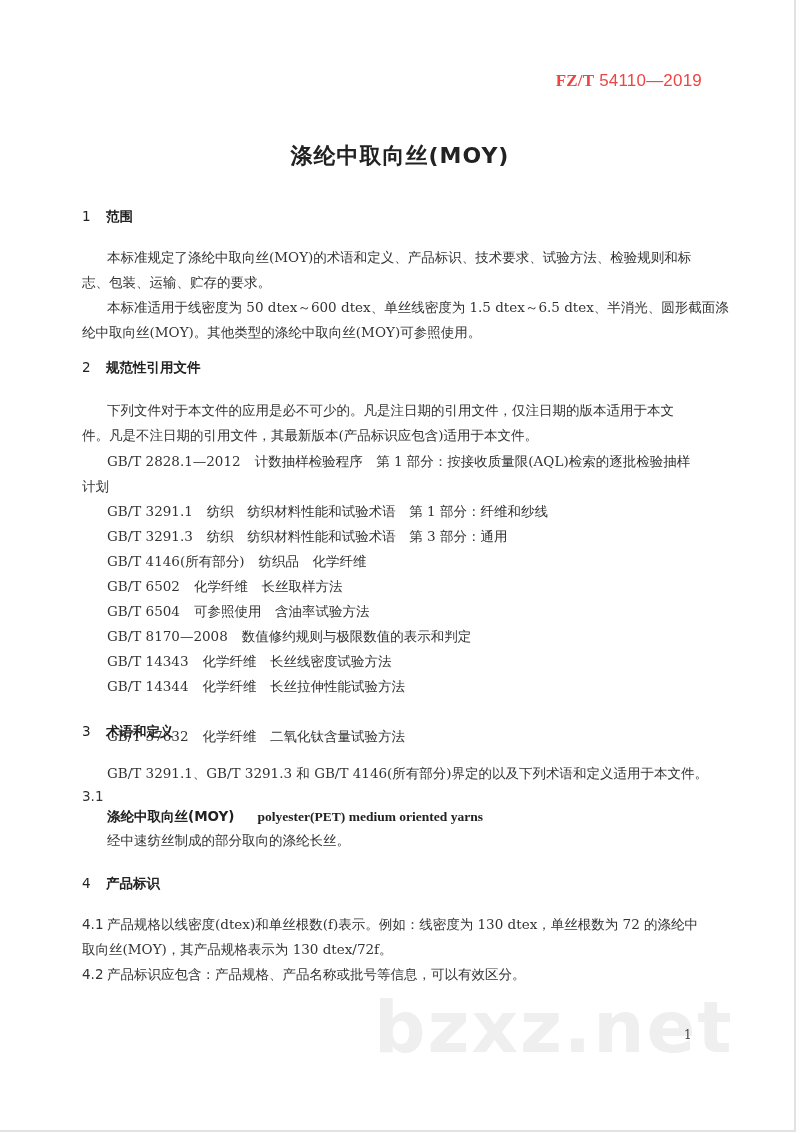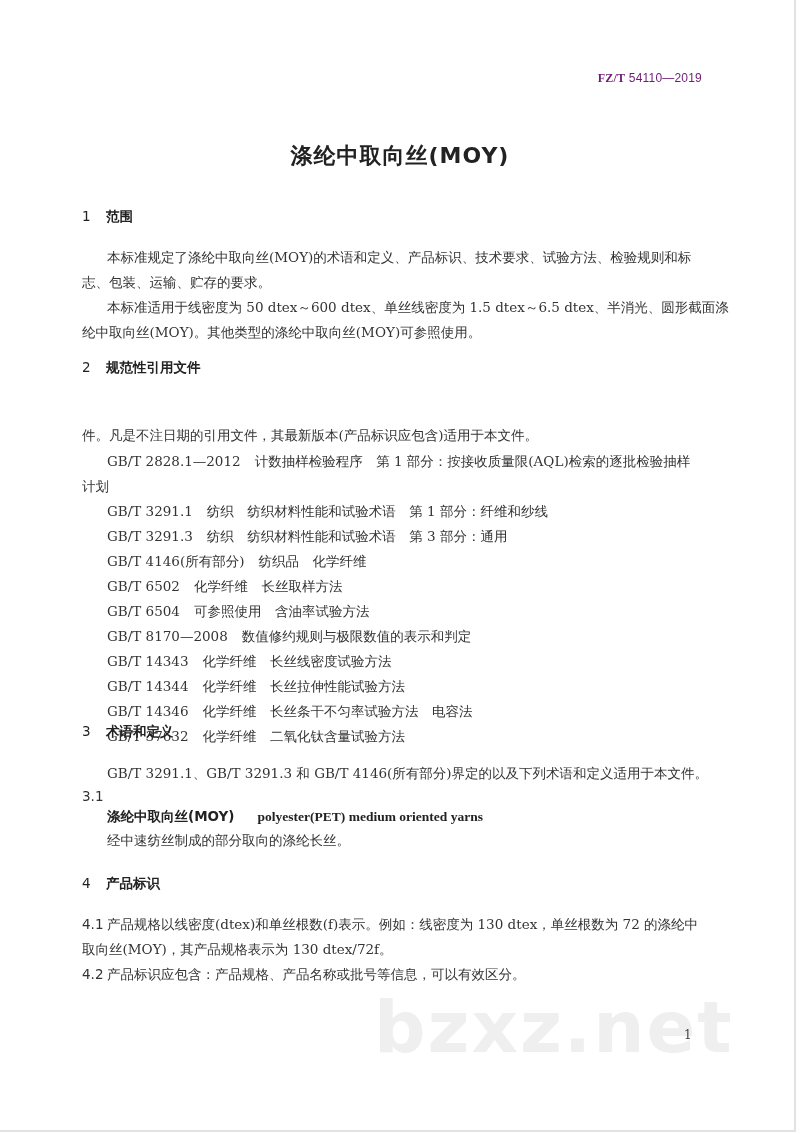--- a/index.html
+++ b/index.html
@@ -6,21 +6,21 @@
   body {
     width: 800px; height: 1134px; background: #ffffff; position: relative; overflow: hidden;
     font-family: "DejaVu Serif", "Liberation Serif", serif; color: #2a2a2a;
   }
   .page {
     position: absolute; left: 0; top: 0; width: 794px; height: 1130px;
     background: #ffffff; border-right: 2px solid #e2e2e2; border-bottom: 2px solid #e2e2e2;
   }
   .abs { position: absolute; white-space: nowrap; }
   .std-no {
-    right: 92px; top: 71px; font-size: 12px; font-family: "Liberation Sans", sans-serif; color: #701a75;
+    right: 92px; top: 71px; font-size: 17px; font-family: "Liberation Sans", sans-serif; color: #ef4444;
     letter-spacing: 0.2px;
   }
   .std-no b { font-family: "Liberation Serif", serif; font-weight: bold; }
   .title {
     left: 0; width: 800px; text-align: center; top: 141px; font-size: 22px; font-weight: bold;
     font-family: "DejaVu Sans", sans-serif; color: #222; letter-spacing: 1px;
   }
   .h {
     left: 82px; font-size: 13.5px; font-weight: bold; font-family: "DejaVu Sans", sans-serif; color: #222;
   }
@@ -48,33 +48,33 @@
 
   <div class="abs title">涤纶中取向丝(MOY)</div>
 
   <div class="abs h" style="top:208px"><span class="num">1</span><span>范围</span></div>
   <div class="abs p ind" style="top:245px">本标准规定了涤纶中取向丝(MOY)的术语和定义、产品标识、技术要求、试验方法、检验规则和标</div>
   <div class="abs p flush" style="top:270px">志、包装、运输、贮存的要求。</div>
   <div class="abs p ind" style="top:295px">本标准适用于线密度为 50 dtex～600 dtex、单丝线密度为 1.5 dtex～6.5 dtex、半消光、圆形截面涤</div>
   <div class="abs p flush" style="top:320px">纶中取向丝(MOY)。其他类型的涤纶中取向丝(MOY)可参照使用。</div>
 
   <div class="abs h" style="top:359px"><span class="num">2</span><span>规范性引用文件</span></div>
+  <div class="abs p ind" style="top:398px">下列文件对于本文件的应用是必不可少的。凡是注日期的引用文件，仅注日期的版本适用于本文</div>
   <div class="abs p flush" style="top:423px">件。凡是不注日期的引用文件，其最新版本(产品标识应包含)适用于本文件。</div>
 
   <div class="abs p ind ref" style="top:449px"><span class="code">GB/T 2828.1—2012</span><span class="gap"></span><span>计数抽样检验程序　第 1 部分：按接收质量限(AQL)检索的逐批检验抽样</span></div>
   <div class="abs p flush" style="top:474px">计划</div>
   <div class="abs p ind ref" style="top:499px"><span class="code">GB/T 3291.1</span><span class="gap"></span><span>纺织　纺织材料性能和试验术语　第 1 部分：纤维和纱线</span></div>
   <div class="abs p ind ref" style="top:524px"><span class="code">GB/T 3291.3</span><span class="gap"></span><span>纺织　纺织材料性能和试验术语　第 3 部分：通用</span></div>
   <div class="abs p ind ref" style="top:549px"><span class="code">GB/T 4146(所有部分)</span><span class="gap"></span><span>纺织品　化学纤维</span></div>
   <div class="abs p ind ref" style="top:574px"><span class="code">GB/T 6502</span><span class="gap"></span><span>化学纤维　长丝取样方法</span></div>
   <div class="abs p ind ref" style="top:599px"><span class="code">GB/T 6504</span><span class="gap"></span><span>可参照使用　含油率试验方法</span></div>
   <div class="abs p ind ref" style="top:624px"><span class="code">GB/T 8170—2008</span><span class="gap"></span><span>数值修约规则与极限数值的表示和判定</span></div>
   <div class="abs p ind ref" style="top:649px"><span class="code">GB/T 14343</span><span class="gap"></span><span>化学纤维　长丝线密度试验方法</span></div>
   <div class="abs p ind ref" style="top:674px"><span class="code">GB/T 14344</span><span class="gap"></span><span>化学纤维　长丝拉伸性能试验方法</span></div>
-  <div class="abs p ind ref" style="top:699px"><span class="code">GB/T 14346</span><span class="gap"></span><span>化学纤维　长丝条干不匀率试验方法　电容法</span></div>
   <div class="abs p ind ref" style="top:724px"><span class="code">GB/T 37632</span><span class="gap"></span><span>化学纤维　二氧化钛含量试验方法</span></div>
 
   <div class="abs h" style="top:723px"><span class="num">3</span><span>术语和定义</span></div>
   <div class="abs p ind" style="top:761px">GB/T 3291.1、GB/T 3291.3 和 GB/T 4146(所有部分)界定的以及下列术语和定义适用于本文件。</div>
   <div class="abs p flush" style="top:784px; font-family:'DejaVu Sans',sans-serif;text-align:right;">3.1</div>
   <div class="abs term" style="top:808px"><span>涤纶中取向丝(MOY)</span><span class="en">polyester(PET) medium oriented yarns</span></div>
   <div class="abs p ind" style="top:828px">经中速纺丝制成的部分取向的涤纶长丝。</div>
 
   <div class="abs h" style="top:875px"><span class="num">4</span><span>产品标识</span></div>
   <div class="abs p flush" style="top:912px"><span class="clause-num">4.1</span><span>产品规格以线密度(dtex)和单丝根数(f)表示。例如：线密度为 130 dtex，单丝根数为 72 的涤纶中</span></div>

